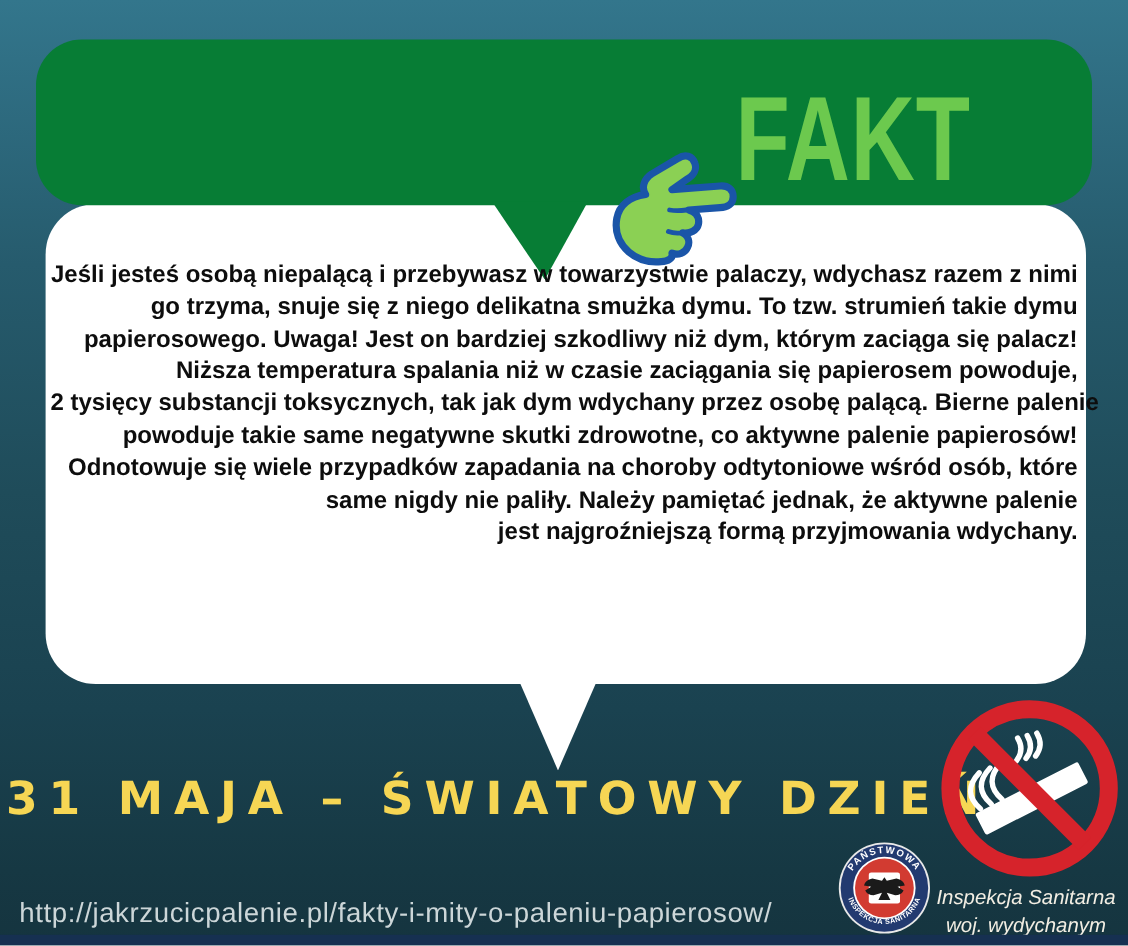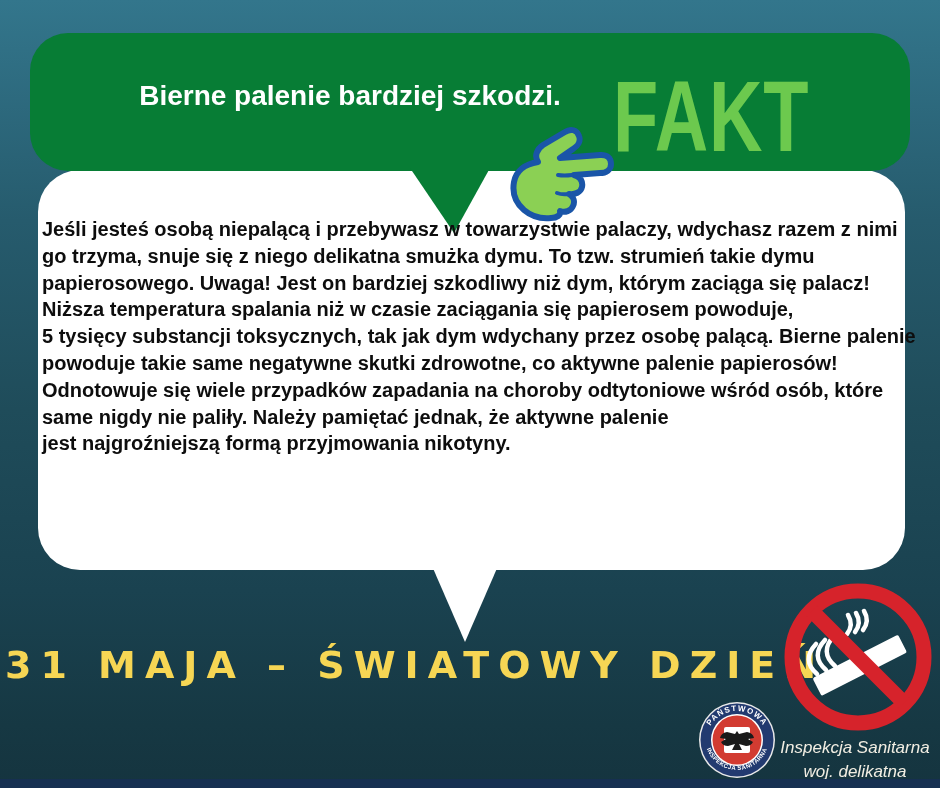--- a/index.html
+++ b/index.html
@@ -11,21 +11,21 @@
   .white-tail{position:absolute;left:432px;top:566px;width:66px;height:76px;background:#ffffff;
     clip-path:polygon(0 0,100% 0,50% 100%);}
   .green-bubble{position:absolute;left:30px;top:33px;width:880px;height:138px;background:#077d35;border-radius:38px;}
   .green-tail{position:absolute;left:410px;top:168px;width:80px;height:65px;background:#077d35;
     clip-path:polygon(0 0,100% 0,55% 100%);}
   .bubble-title{position:absolute;left:70px;top:80px;width:560px;text-align:center;color:#ffffff;
     font-size:28px;font-weight:700;white-space:nowrap;}
   .fakt{position:absolute;left:613px;top:66px;color:#6cc94e;font-size:100px;line-height:1;font-weight:800;
     transform:scaleX(0.74);transform-origin:left top;letter-spacing:1px;}
   .hand{position:absolute;left:500px;top:126px;width:116px;height:96px;}
-  .body-text{position:absolute;left:42px;top:216px;width:856px;text-align:left;color:#0d0d0d;
+  .body-text{position:absolute;left:42px;top:216px;width:856px;text-align:right;color:#0d0d0d;
     font-size:20px;font-weight:700;}
   .body-text .line{line-height:26.8px;white-space:nowrap;}
   .event-title{position:absolute;left:5px;top:641px;width:700px;text-align:center;color:#f6d654;
     font-family:"DejaVu Sans",sans-serif;font-size:38px;font-weight:800;letter-spacing:9px;}
   .event-title .line{line-height:49px;white-space:nowrap;}
   .nosmoke{position:absolute;left:783px;top:582px;width:150px;height:150px;}
   .badge{position:absolute;left:698px;top:701px;width:78px;height:78px;}
   .org-text{position:absolute;left:770px;top:736px;width:170px;text-align:center;color:#f2eee3;
     font-style:italic;font-size:17px;}
   .org-text .line{line-height:24px;white-space:nowrap;}
@@ -36,42 +36,41 @@
 <body>
 
 <div class="canvas">
 
   <div class="white-bubble"></div>
   <div class="white-tail"></div>
 
   <div class="green-bubble"></div>
   <div class="green-tail"></div>
 
-  <div class="bubble-title">Bierne palenie bardziej szkodzi.</div>
   <div class="fakt">FAKT</div>
 
   <svg class="hand" viewBox="0 0 116 96" aria-hidden="true">
     <path d="M38,36 C34,30 37,23 43,19 L65,6 C71,2 77,4 79,10 C81,15 78,20 73,23 L60,32
              L100,29 C107,28.5 111,32 111,38 C111,44 106,47 100,47 L74,49
              C81,51 83,56 82,61 C81,66 75,69 69,68
              C74,71 75,76 73,80 C71,85 65,87 60,85
              C61,89 57,92 51,92 C41,93 31,90 24,84 C16,77 12,67 14,56 C16,45 25,38 38,36 Z" fill="#8bd054" stroke="#1a55a8" stroke-width="6" stroke-linejoin="round"></path>
     <path d="M72,49 Q64,50 58,49 M69,68 Q62,69 57,67" fill="none" stroke="#1a55a8" stroke-width="4" stroke-linecap="round"></path>
   </svg>
 
   <div class="body-text">
       <div class="line">Jeśli jesteś osobą niepalącą i przebywasz w towarzystwie palaczy, wdychasz razem z nimi</div>
       <div class="line">go trzyma, snuje się z niego delikatna smużka dymu. To tzw. strumień takie dymu</div>
       <div class="line">papierosowego. Uwaga! Jest on bardziej szkodliwy niż dym, którym zaciąga się palacz!</div>
       <div class="line">Niższa temperatura spalania niż w czasie zaciągania się papierosem powoduje,</div>
-      <div class="line">5 tysięcy substancji toksycznych, tak jak dym wdychany przez osobę palącą. Bierne palenie</div>
+      <div class="line">2 tysięcy substancji toksycznych, tak jak dym wdychany przez osobę palącą. Bierne palenie</div>
       <div class="line">powoduje takie same negatywne skutki zdrowotne, co aktywne palenie papierosów!</div>
       <div class="line">Odnotowuje się wiele przypadków zapadania na choroby odtytoniowe wśród osób, które</div>
       <div class="line">same nigdy nie paliły. Należy pamiętać jednak, że aktywne palenie</div>
-      <div class="line">jest najgroźniejszą formą przyjmowania nikotyny.</div>
+      <div class="line">jest najgroźniejszą formą przyjmowania wdychany.</div>
     </div>
 
   <div class="event-title">
       <div class="line">31 MAJA – ŚWIATOWY DZIEŃ</div>
     </div>
 
   <svg class="nosmoke" viewBox="0 0 150 150" aria-hidden="true">
     <g transform="rotate(-27 75 82)">
       <rect x="28" y="74" width="96" height="20" rx="2" fill="#ffffff"></rect>
     </g>
@@ -101,18 +100,19 @@
     <text font-size="8" font-weight="bold" fill="#ffffff" letter-spacing="1.2" font-family="Liberation Sans, sans-serif">
       <textPath href="#arcTop" startOffset="50%" text-anchor="middle">PAŃSTWOWA</textPath>
     </text>
     <text font-size="6" font-weight="bold" fill="#ffffff" letter-spacing="0.4" font-family="Liberation Sans, sans-serif">
       <textPath href="#arcBot" startOffset="50%" text-anchor="middle">INSPEKCJA SANITARNA</textPath>
     </text>
   </svg>
 
   <div class="org-text">
     <div class="line">Inspekcja Sanitarna</div>
-    <div class="line">woj. delikatna</div>
+    <div class="line">woj. wydychanym</div>
   </div>
 
+  <div class="footer-url">http://jakrzucicpalenie.pl/fakty-i-mity-o-paleniu-papierosow/</div>
 
   <div class="bottom-bar"></div>
 </div>
 
 </body></html>

